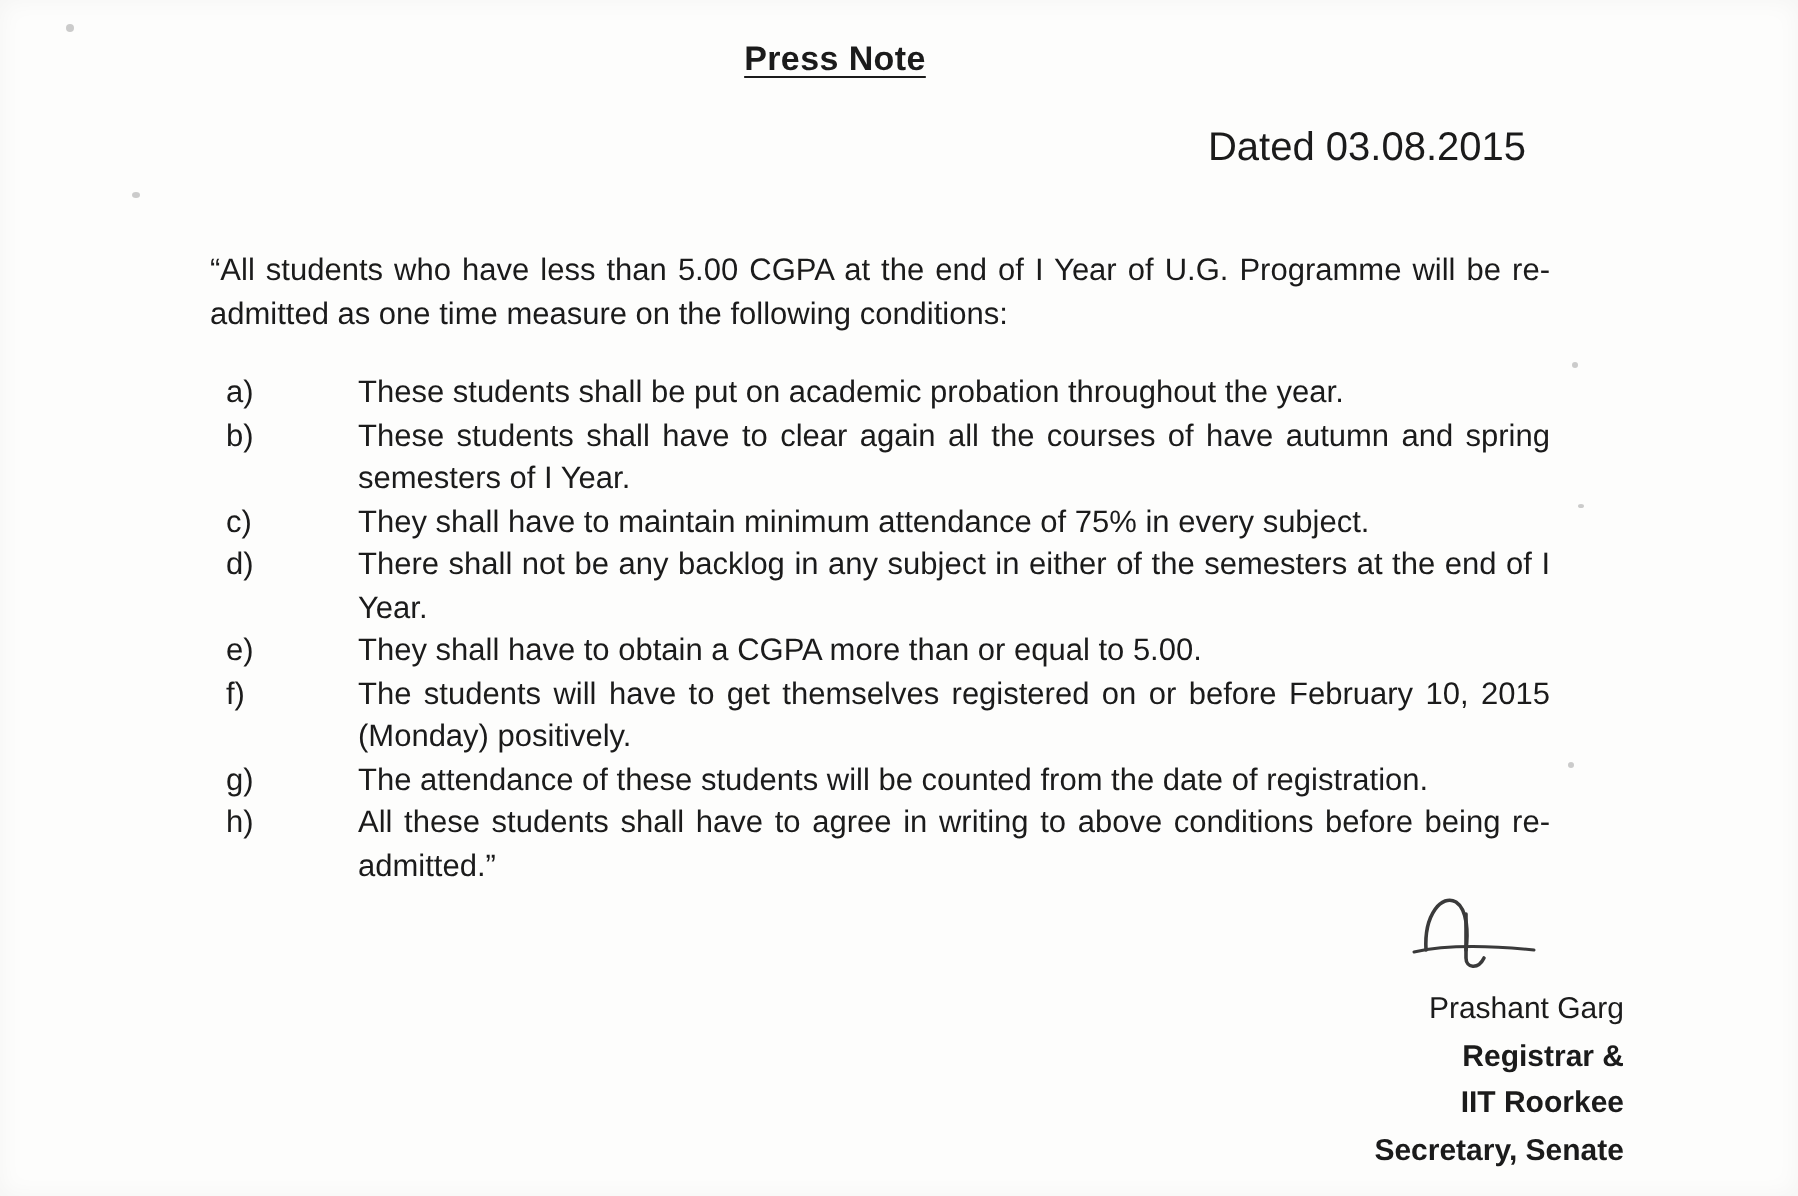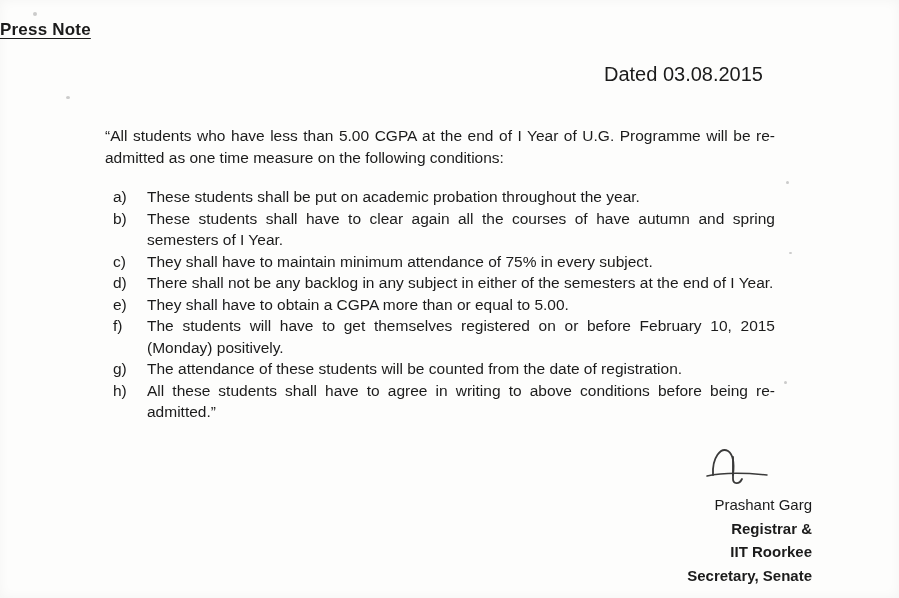--- a/index.html
+++ b/index.html
@@ -13,20 +13,21 @@
     color: #1b1b1b;
     overflow: hidden;
     box-shadow: inset 0 0 12px rgba(0,0,0,0.04);
   }
   .title {
     position: absolute;
     top: 20px;
     left: 0;
     right: 64px;
     margin: 0;
+    text-align: center;
     font-size: 17px;
     font-weight: bold;
     text-decoration: underline;
     text-underline-offset: 3px;
     letter-spacing: 0.2px;
   }
   .date-line {
     position: absolute;
     top: 63px;
     right: 136px;
@@ -53,20 +54,21 @@
   .cond {
     display: flex;
     align-items: flex-start;
   }
   .cond .lbl {
     flex: 0 0 34px;
   }
   .cond .txt {
     flex: 1 1 auto;
     text-align: justify;
+    margin-left: 32px;
   }
   .sig-block {
     position: absolute;
     top: 443px;
     left: 608px;
     width: 204px;
     text-align: right;
     font-size: 15px;
     line-height: 23.5px;
   }

